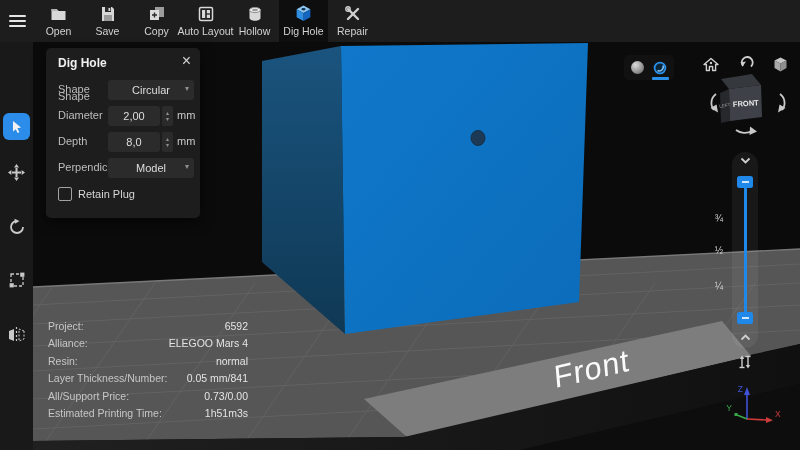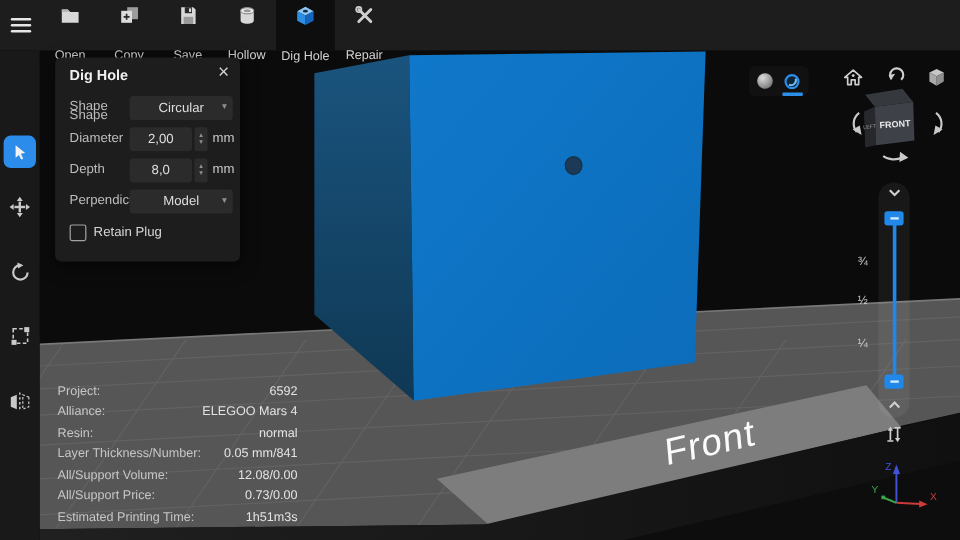--- a/index.html
+++ b/index.html
@@ -7,21 +7,21 @@
        font-family:"Liberation Sans",sans-serif;-webkit-font-smoothing:antialiased;user-select:none;}
   
   .toolbar{position:absolute;left:0;top:0;width:800px;height:42px;background:#1d1d1e;z-index:30;
            display:flex;align-items:stretch;}
   .hamburger{width:34px;display:flex;align-items:center;justify-content:center;cursor:pointer;}
   .hamburger .bars{width:17px;}
   .hamburger .bars div{height:2px;background:#e6e6e6;margin:3px 0;border-radius:1px;}
   .tb-item{width:49px;display:flex;flex-direction:column;align-items:center;padding-top:4px;cursor:pointer;}
   .tb-item.active{background:#0e0e0f;}
   .tb-icon{height:19px;display:flex;align-items:center;justify-content:center;}
-  .tb-label{font-size:10.5px;color:#d2d2d2;margin-top:18px;white-space:nowrap;}
+  .tb-label{font-size:10.5px;color:#d2d2d2;margin-top:2px;white-space:nowrap;}
   .tb-spacer{flex:1;}
   .tb-right{width:88px;}
   .tb-right2{width:70px;margin-right:2px;}
   
   .sidebar{position:absolute;left:0;top:42px;width:33px;height:408px;background:#19191a;z-index:20;}
   .side-tool{position:absolute;left:0;width:33px;height:30px;display:flex;align-items:center;justify-content:center;cursor:pointer;}
   .sel-btn{position:absolute;left:3px;top:71px;width:27px;height:27px;background:#2b8de9;border-radius:6px;
            display:flex;align-items:center;justify-content:center;cursor:pointer;}
   
   .scene{position:absolute;left:0;top:0;z-index:1;}
@@ -142,40 +142,51 @@
             <path d="M2 4h5l2 2h7v9H2z" fill="#d8d8d8"></path>
             <path d="M2 4h5l2 2H2z" fill="#b5b5b5"></path>
           </svg>
       </div>
       <div class="tb-label">Open</div>
     </div>
 
     <div class="tb-item">
       <div class="tb-icon">
         <svg width="18" height="18" viewBox="0 0 18 18">
-            <rect x="7" y="2" width="9" height="10" fill="#9c9c9c"></rect>
-            <rect x="2" y="5" width="9" height="10" fill="#dcdcdc"></rect>
-            <path d="M6.5 7.5v5M4 10h5" stroke="#2a2a2a" stroke-width="1.4"></path>
-          </svg>
-      </div>
-      <div class="tb-label">Copy</div>
-    </div>
-
-    <div class="tb-item">
-      <div class="tb-icon">
-        <svg width="18" height="18" viewBox="0 0 18 18">
             <path d="M3 2h10l2 2v12H3z" fill="#d8d8d8"></path>
             <rect x="6" y="2" width="6" height="5" fill="#2a2a2a"></rect>
             <rect x="9.5" y="3" width="1.8" height="3" fill="#d8d8d8"></rect>
             <rect x="5" y="10" width="8" height="6" fill="#9a9a9a"></rect>
           </svg>
       </div>
       <div class="tb-label">Save</div>
     </div>
 
+    <div class="tb-item">
+      <div class="tb-icon">
+        <svg width="18" height="18" viewBox="0 0 18 18">
+            <rect x="7" y="2" width="9" height="10" fill="#9c9c9c"></rect>
+            <rect x="2" y="5" width="9" height="10" fill="#dcdcdc"></rect>
+            <path d="M6.5 7.5v5M4 10h5" stroke="#2a2a2a" stroke-width="1.4"></path>
+          </svg>
+      </div>
+      <div class="tb-label">Copy</div>
+    </div>
+
+    <div class="tb-item">
+      <div class="tb-icon">
+        <svg width="18" height="18" viewBox="0 0 18 18">
+            <rect x="2.5" y="2.5" width="13" height="13" rx="1.5" fill="none" stroke="#d8d8d8" stroke-width="1.5"></rect>
+            <rect x="5" y="5" width="3.2" height="8" fill="#d8d8d8"></rect>
+            <rect x="9.8" y="5" width="3.2" height="3.4" fill="#d8d8d8"></rect>
+            <rect x="9.8" y="9.6" width="3.2" height="3.4" fill="#d8d8d8"></rect>
+          </svg>
+      </div>
+      <div class="tb-label">Auto Layout</div>
+    </div>
 
     <div class="tb-item">
       <div class="tb-icon">
         <svg width="18" height="18" viewBox="0 0 18 18">
             <path d="M3.5 5v8c0 1.6 2.5 2.8 5.5 2.8s5.5-1.2 5.5-2.8V5" fill="#d8d8d8"></path>
             <ellipse cx="9" cy="5" rx="5.5" ry="2.6" fill="#efefef" stroke="#8f8f8f" stroke-width="1"></ellipse>
             <ellipse cx="9" cy="5" rx="3" ry="1.3" fill="#9a9a9a"></ellipse>
           </svg>
       </div>
       <div class="tb-label">Hollow</div>
@@ -308,24 +319,20 @@
         <span class="stat-label">Alliance:</span>
         <span class="stat-value">ELEGOO Mars 4</span>
       </div>
     <div class="stat-row">
         <span class="stat-label">Resin:</span>
         <span class="stat-value">normal</span>
       </div>
     <div class="stat-row">
         <span class="stat-label">Layer Thickness/Number:</span>
         <span class="stat-value">0.05 mm/841</span>
-      </div>
-    <div class="stat-row">
-        <span class="stat-label">All/Support Volume:</span>
-        <span class="stat-value">12.08/0.00</span>
       </div>
     <div class="stat-row">
         <span class="stat-label">All/Support Price:</span>
         <span class="stat-value">0.73/0.00</span>
       </div>
     <div class="stat-row">
         <span class="stat-label">Estimated Printing Time:</span>
         <span class="stat-value">1h51m3s</span>
       </div>
   </div>

